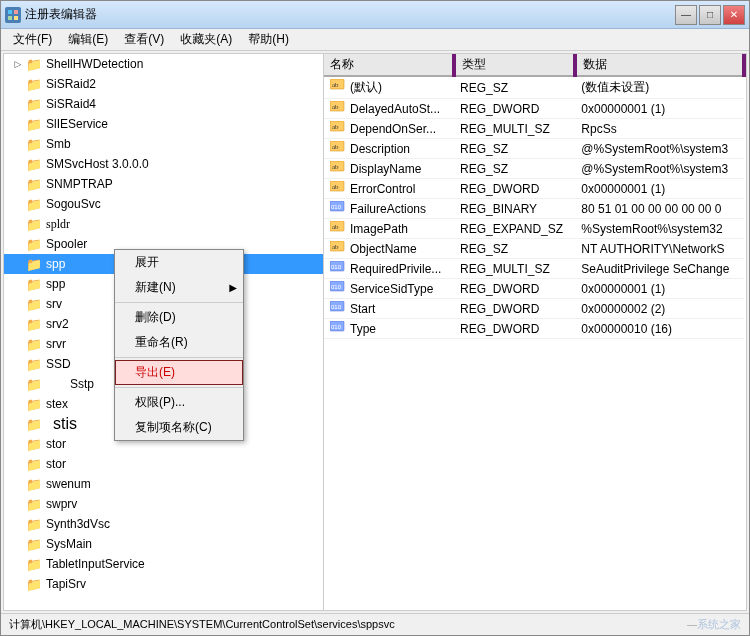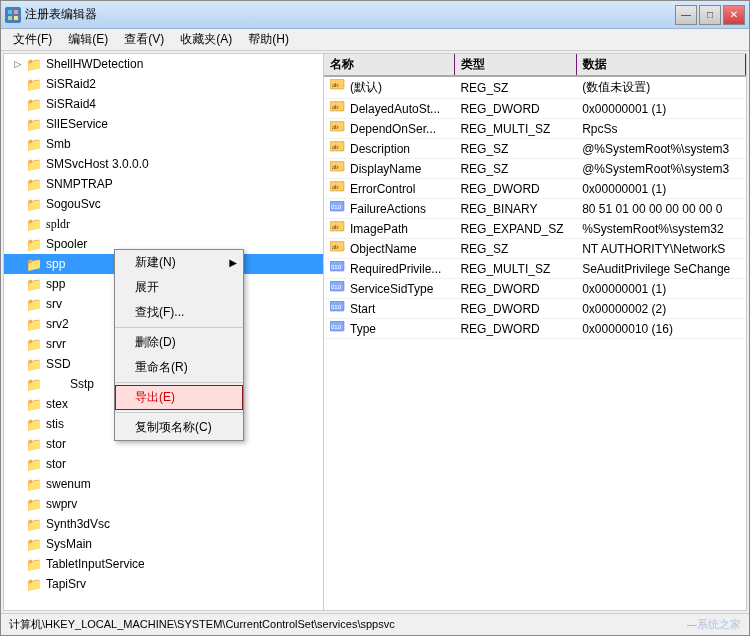--- a/index.html
+++ b/index.html
@@ -197,23 +197,23 @@
       font-size: 12px;
     }
 
     thead tr {
       background: #e8e8e8;
     }
 
     thead th {
       text-align: left;
       padding: 2px 6px;
-      border-right: 1px solid #701a75;
+      border-right: 4px solid #701a75;
       border-bottom: 2px solid #aaa;
-      font-weight: bold;
+      font-weight: normal;
       cursor: pointer;
       white-space: nowrap;
     }
 
     tbody tr {
       cursor: pointer;
     }
 
     tbody td {
       padding: 2px 6px;
@@ -370,21 +370,21 @@
             <span style="font-size: 12px; margin-left: 24px;">Sstp</span>
           </div>
           <div class="tree-item">
             <span class="expand-icon"></span>
             <span class="folder-icon">📁</span>
             <span style="font-size: 12px;">stex</span>
           </div>
           <div class="tree-item">
             <span class="expand-icon"></span>
             <span class="folder-icon">📁</span>
-            <span style="font-size: 12px;">stis</span>
+            <span style="font-size: 16px; margin-left: 7px;">stis</span>
           </div>
           <div class="tree-item">
             <span class="expand-icon"></span>
             <span class="folder-icon">📁</span>
             <span style="font-size: 12px;">stor</span>
           </div>
           <div class="tree-item">
             <span class="expand-icon"></span>
             <span class="folder-icon">📁</span>
             <span style="font-size: 12px;">stor</span>
@@ -415,29 +415,29 @@
             <span style="font-size: 12px;">TabletInputService</span>
           </div>
           <div class="tree-item">
             <span class="expand-icon"></span>
             <span class="folder-icon">📁</span>
             <span style="font-size: 12px;">TapiSrv</span>
           </div>
         </div>
 
       <div class="context-menu">
+        <div class="ctx-item">展开</div>
         <div class="ctx-item">新建(N)<span class="arrow">▶</span></div>
-        <div class="ctx-item">展开</div>
-        <div class="ctx-item">查找(F)...</div>
         <div class="ctx-separator"></div>
         <div class="ctx-item">删除(D)</div>
         <div class="ctx-item">重命名(R)</div>
         <div class="ctx-separator"></div>
         <div class="ctx-item highlighted">导出(E)</div>
         <div class="ctx-separator"></div>
+        <div class="ctx-item">权限(P)...</div>
         <div class="ctx-item">复制项名称(C)</div>
       </div>
     </div>
 
     <div class="right-panel">
       <div class="reg-table">
         <table>
           <thead>
             <tr>
               <th>名称</th>

